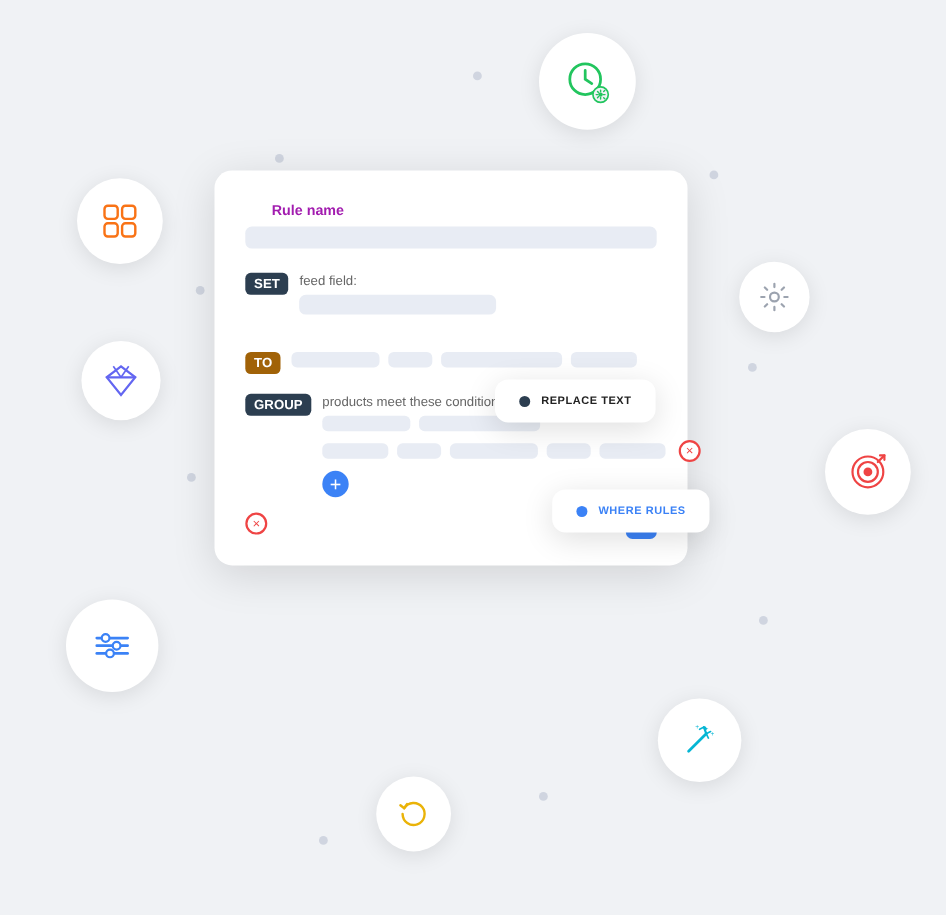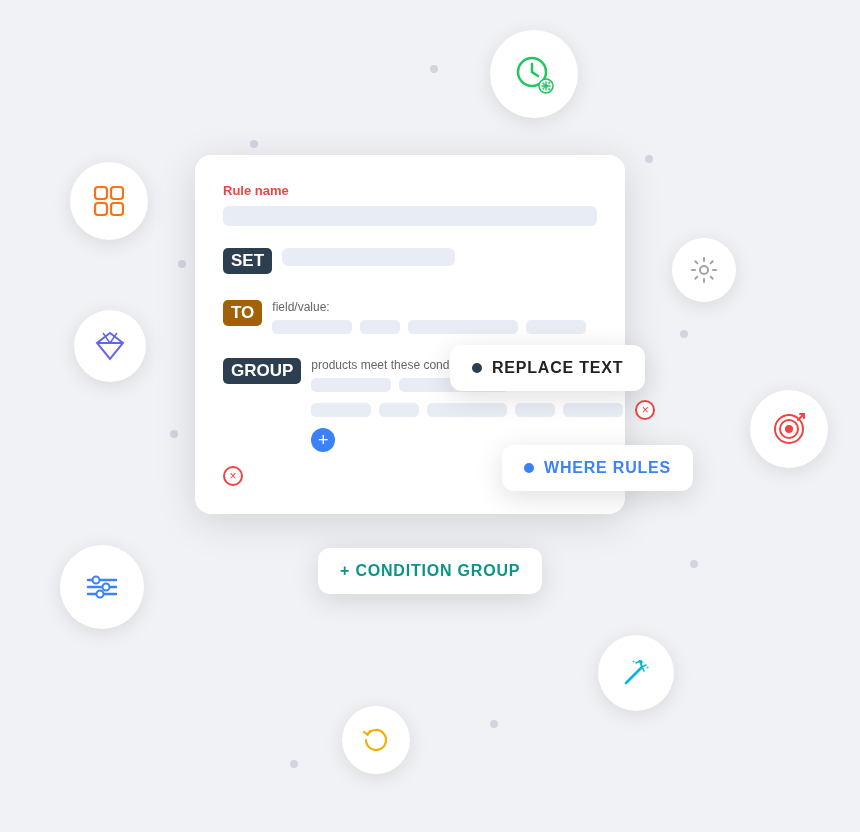--- a/index.html
+++ b/index.html
@@ -39,43 +39,44 @@
       background: #fff;
       border-radius: 16px;
       box-shadow: 0 8px 40px rgba(0,0,0,0.13);
       padding: 28px 28px 24px 28px;
       z-index: 10;
     }
 
     .field-label {
       font-size: 13px;
       font-weight: 600;
-      color: #ef4444;
+      color: #a21caf;
       margin-bottom: 8px;
+      margin-left: 24px;
     }
 
     .input-bar {
       background: #e8ecf4;
       border-radius: 6px;
       height: 18px;
       margin-bottom: 18px;
     }
     .input-bar.full { width: 100%; }
 
     .row-section {
       display: flex;
       align-items: flex-start;
       margin-bottom: 16px;
       gap: 10px;
     }
 
     .badge {
       display: inline-block;
       border-radius: 5px;
-      font-size: 17px;
+      font-size: 12px;
       font-weight: 700;
       padding: 3px 8px;
       color: #fff;
       white-space: nowrap;
       margin-top: 0px;
       flex-shrink: 0;
     }
 
     .badge-set { background: #2c3e50; }
     .badge-to { background: #a16207; }
@@ -194,21 +195,21 @@
       width: 10px;
       height: 10px;
       border-radius: 50%;
       flex-shrink: 0;
     }
 
     .dot-dark { background: #2c3e50; }
     .dot-blue { background: #3b82f6; }
 
     .popup-text {
-      font-size: 16px;
+      font-size: 10px;
       font-weight: 700;
       letter-spacing: 0.05em;
       color: #222;
     }
 
     .popup-text-blue {
       color: #3b82f6;
     }
 
     .popup-text-teal {
@@ -346,28 +347,28 @@
   </div>
 
   <div class="main-card">
 
     <div class="field-label">Rule name</div>
     <div class="input-bar full" style="height:20px;margin-bottom:22px;"></div>
 
     <div class="row-section">
       <span class="badge badge-set">SET</span>
       <div class="section-content">
+        <div class="section-sub-label">feed field:</div>
         <div class="input-bar" style="width:55%;height:18px;"></div>
       </div>
     </div>
 
     <div class="row-section">
       <span class="badge badge-to">TO</span>
       <div class="section-content">
-        <div class="section-sub-label">field/value:</div>
         <div class="input-row">
           <div class="input-pill pill-md"></div>
           <div class="input-pill pill-xs"></div>
           <div class="input-pill pill-lg"></div>
           <div class="input-pill pill-sm"></div>
         </div>
       </div>
     </div>
 
     <div class="row-section" style="margin-bottom:10px;">
@@ -417,17 +418,14 @@
   <div class="popup-card popup-replace-text">
     <div class="popup-dot dot-dark"></div>
     <span class="popup-text">REPLACE TEXT</span>
   </div>
 
   <div class="popup-card popup-global-rules">
     <div class="popup-dot dot-blue"></div>
     <span class="popup-text popup-text-blue">WHERE RULES</span>
   </div>
 
-  <div class="popup-card popup-condition-group">
-    <span class="popup-text popup-text-teal">+ CONDITION GROUP</span>
-  </div>
 
 </div>
 
 </body></html>

